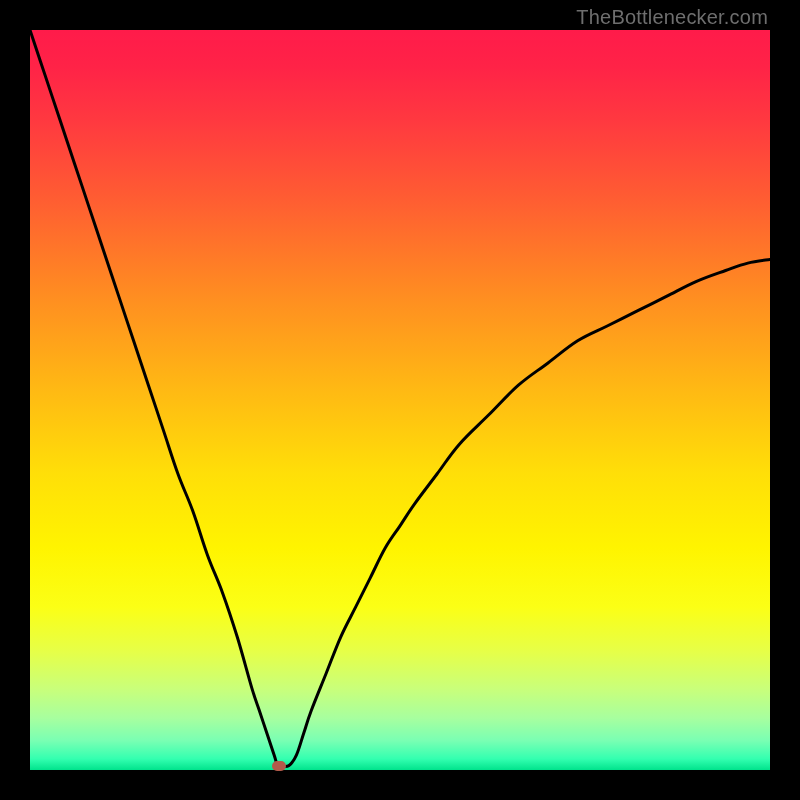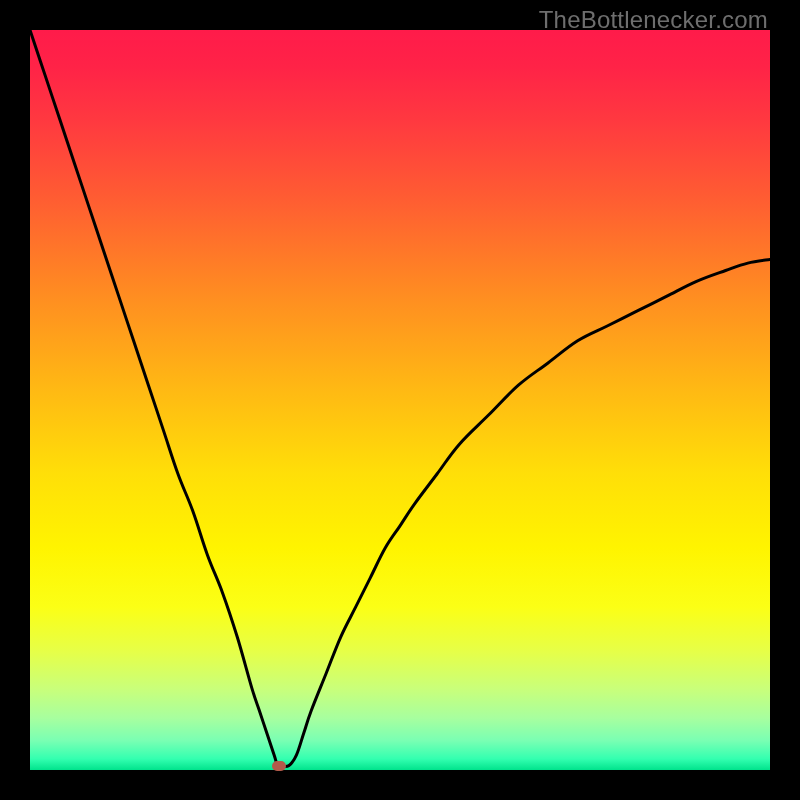--- a/index.html
+++ b/index.html
@@ -24,21 +24,21 @@
     left: 0;
     top: 0;
     width: 740px;
     height: 740px;
   }
   .watermark {
     position: absolute;
     top: 6px;
     right: 32px;
     color: #6e6e6e;
-    font-size: 24px;
+    font-size: 20px;
     font-weight: 500;
     letter-spacing: 0.2px;
   }
   .marker {
     position: absolute;
     width: 14px;
     height: 10px;
     background: #b35a4a;
     border-radius: 5px;
   }

